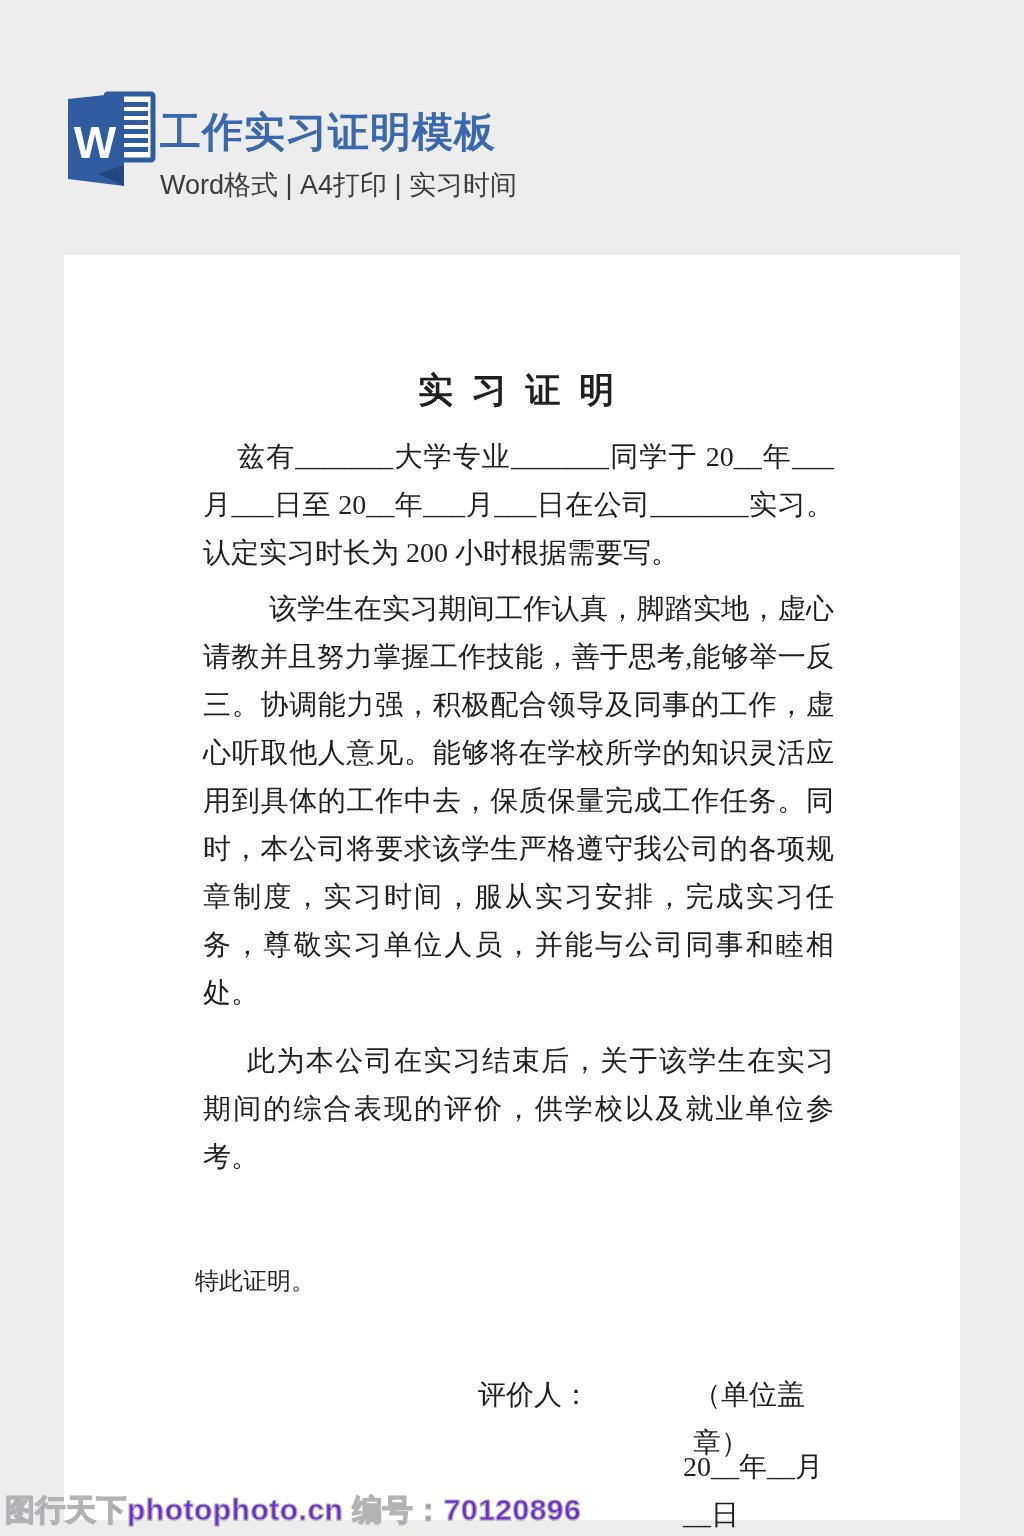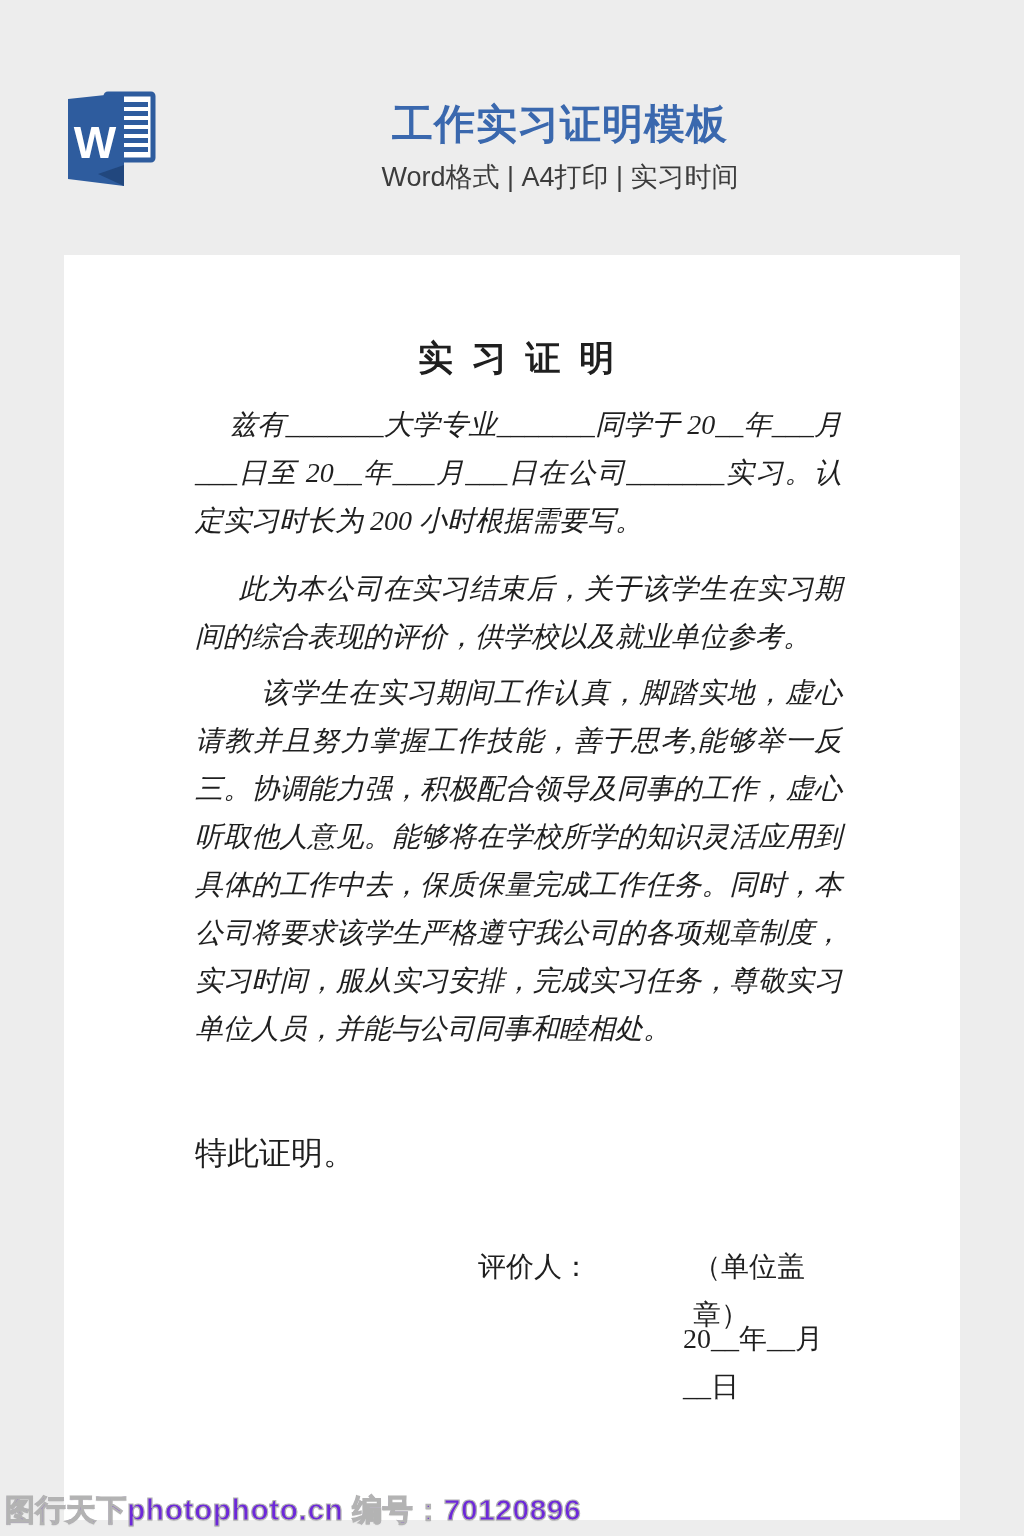--- a/index.html
+++ b/index.html
@@ -21,23 +21,22 @@
   .word-icon {
     position: absolute;
     left: 64px;
     top: 88px;
     width: 97px;
     height: 103px;
   }
   .header-text {
     position: absolute;
     left: 160px;
-    top: 100px;
+    top: 108px;
     width: 800px;
-    text-align: center;
   }
   .header-title {
     font-size: 41px;
     font-weight: 700;
     color: #3a68ae;
     letter-spacing: 1px;
     line-height: 48px;
   }
   .header-subtitle {
     margin-top: 13px;
@@ -52,40 +51,39 @@
     top: 255px;
     width: 896px;
     height: 1265px;
     background: #ffffff;
     box-sizing: border-box;
     padding: 0 118px 0 131px;
     font-family: "Liberation Serif", "DejaVu Serif", serif;
     color: #1f1f1f;
   }
   .doc-title {
-    padding-top: 80px;
+    padding-top: 112px;
     text-align: center;
     font-size: 35px;
     font-weight: 700;
     letter-spacing: 5px;
     line-height: 48px;
   }
   .para {
-    margin: 0;
+    margin: 8px;
     font-size: 28px;
     line-height: 48px;
     text-align: justify;
-    font-style: italic;
   }
   .p1 { margin-top: 18px; text-indent: 34px; }
   .p2 { margin-top: 8px;  text-indent: 66px; }
   .p3 { margin-top: 20px; text-indent: 44px; }
   .closing {
     margin: 76px 0 0 0;
-    font-size: 32px;
+    font-size: 24px;
     line-height: 48px;
   }
   .sig-row {
     position: relative;
     margin-top: 66px;
     height: 48px;
     font-size: 28px;
     line-height: 48px;
   }
   .evaluator { position: absolute; left: 283px; text-align: right; }
@@ -138,22 +136,22 @@
 
   <div class="header-text">
     <div class="header-title">工作实习证明模板</div>
     <div class="header-subtitle">Word格式 | A4打印 | 实习时间</div>
   </div>
 
   <div class="page">
     <div class="doc-title">实 习 证 明</div>
 
     <p class="para p1">兹有_______大学专业_______同学于 20__年___月___日至 20__年___月___日在公司_______实习。认定实习时长为 200 小时根据需要写。</p>
+    <p class="para p2">该学生在实习期间工作认真，脚踏实地，虚心请教并且努力掌握工作技能，善于思考,能够举一反三。协调能力强，积极配合领导及同事的工作，虚心听取他人意见。能够将在学校所学的知识灵活应用到具体的工作中去，保质保量完成工作任务。同时，本公司将要求该学生严格遵守我公司的各项规章制度，实习时间，服从实习安排，完成实习任务，尊敬实习单位人员，并能与公司同事和睦相处。</p>
     <p class="para p3">此为本公司在实习结束后，关于该学生在实习期间的综合表现的评价，供学校以及就业单位参考。</p>
-    <p class="para p2">该学生在实习期间工作认真，脚踏实地，虚心请教并且努力掌握工作技能，善于思考,能够举一反三。协调能力强，积极配合领导及同事的工作，虚心听取他人意见。能够将在学校所学的知识灵活应用到具体的工作中去，保质保量完成工作任务。同时，本公司将要求该学生严格遵守我公司的各项规章制度，实习时间，服从实习安排，完成实习任务，尊敬实习单位人员，并能与公司同事和睦相处。</p>
 
     <p class="closing">特此证明。</p>
 
     <div class="sig-row">
       <span class="evaluator">评价人：</span>
       <span class="seal">（单位盖章）</span>
     </div>
 
     <div class="date-row">
       <span class="date">20__年__月__日</span>

